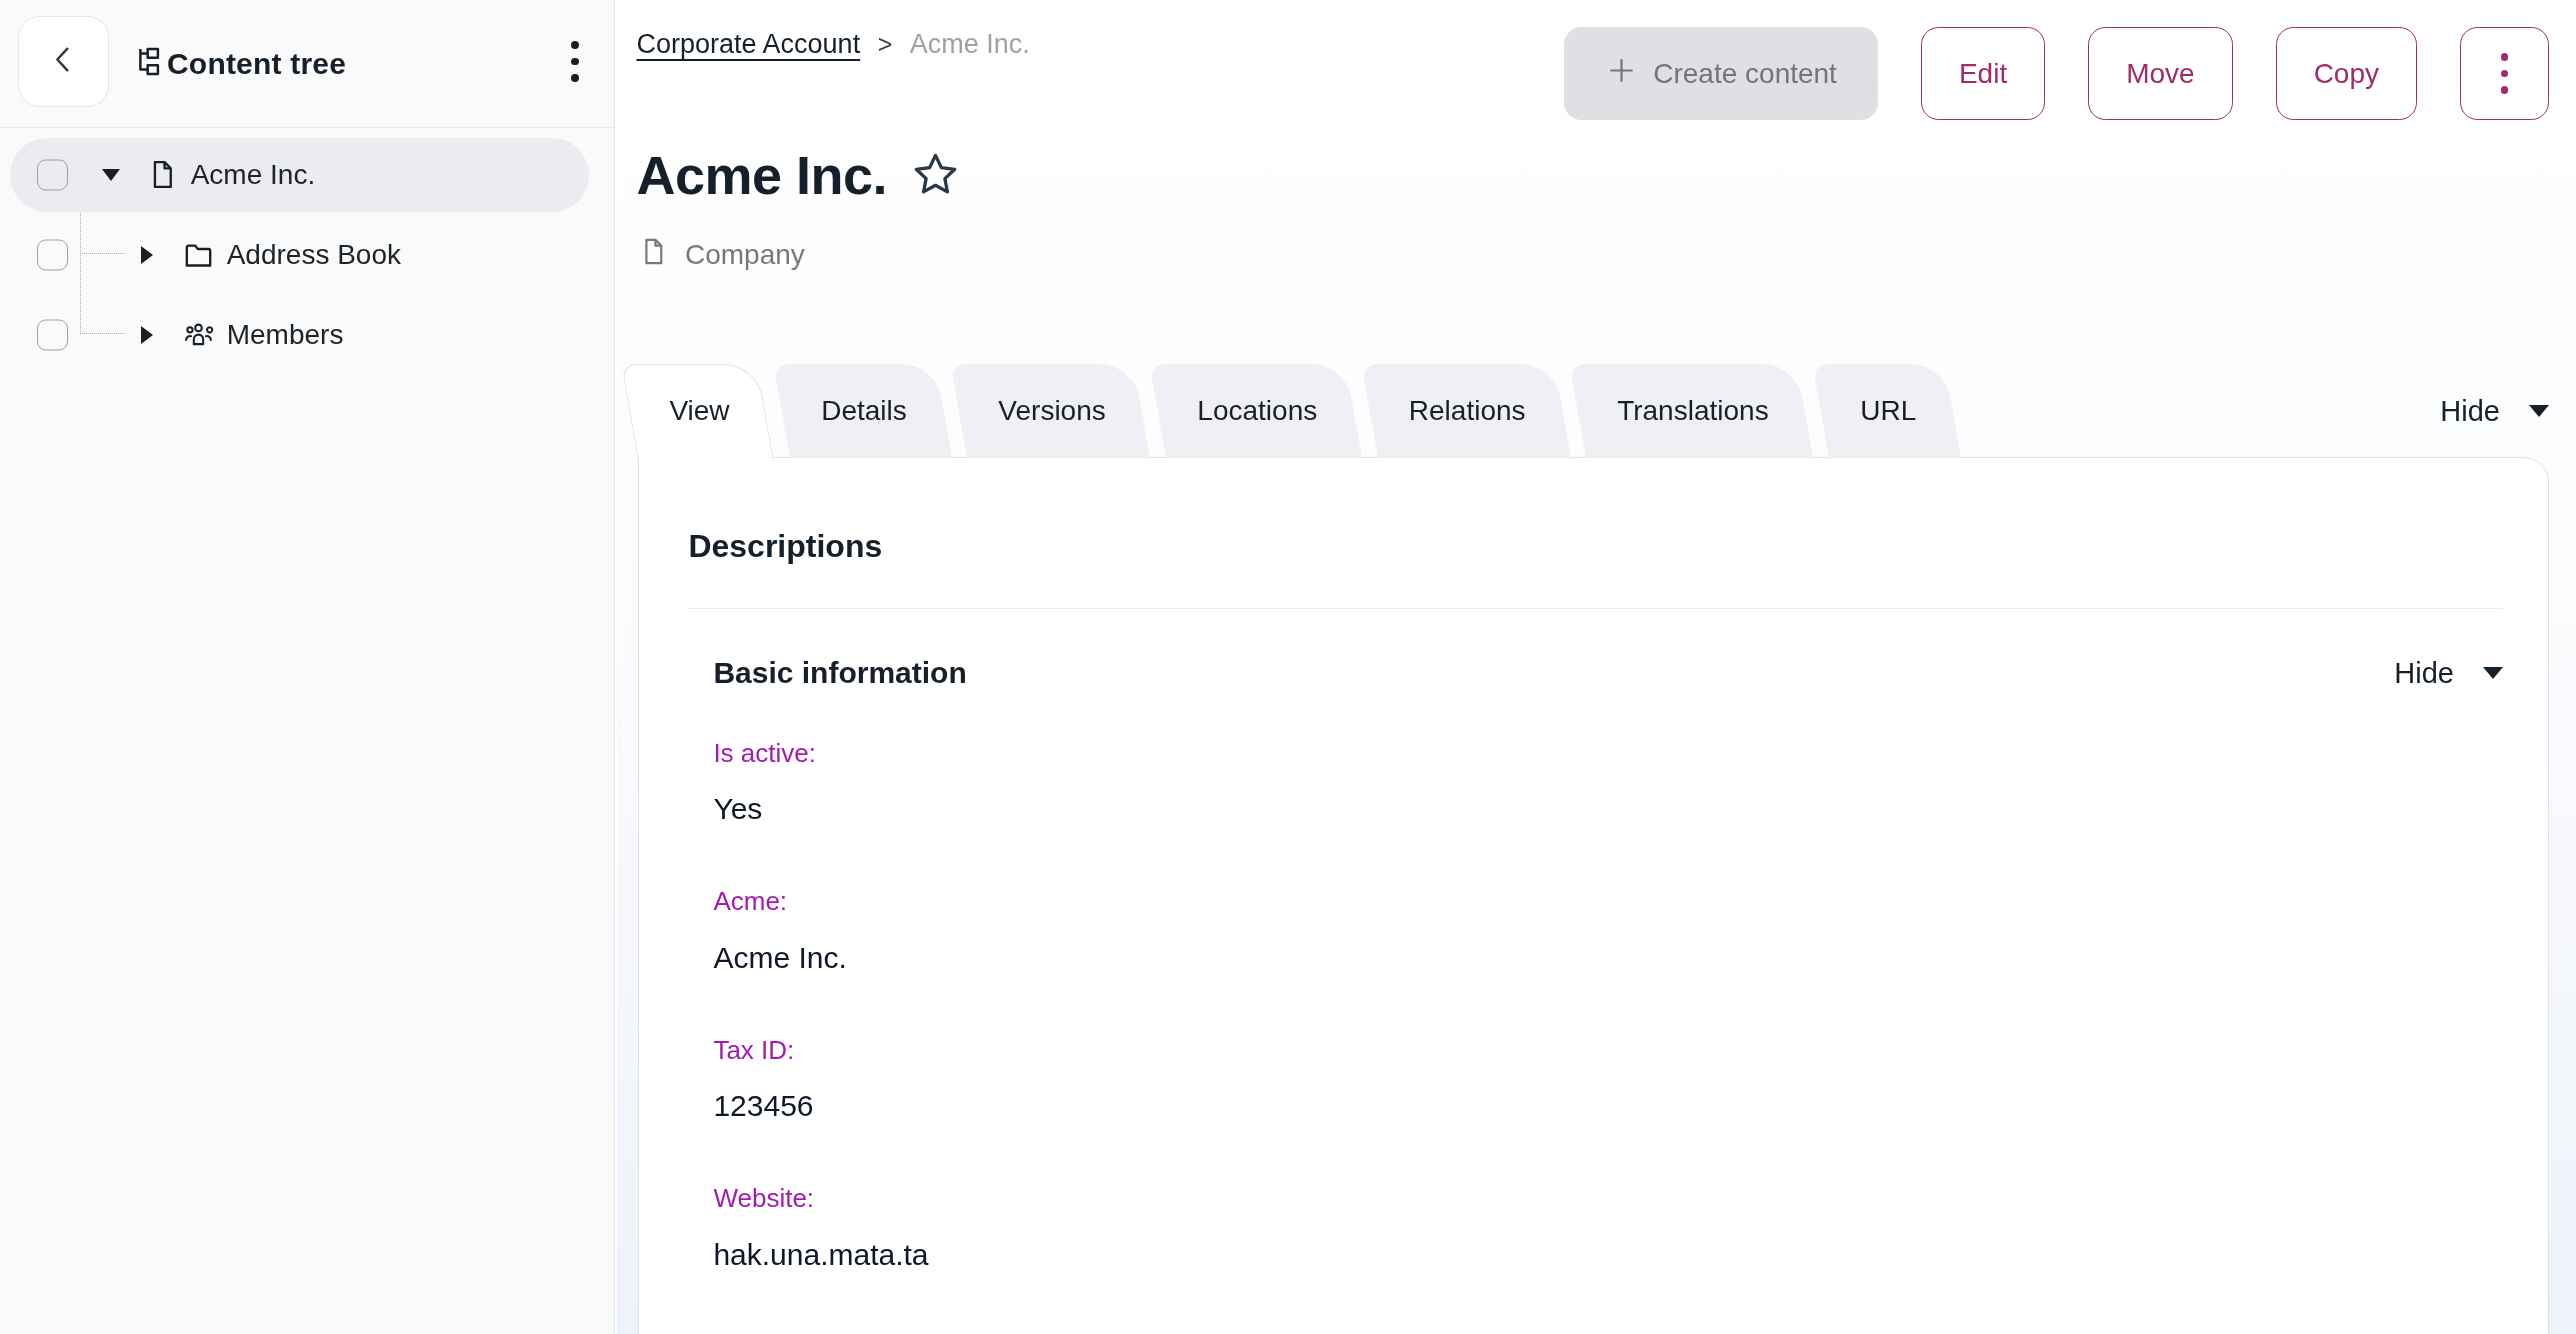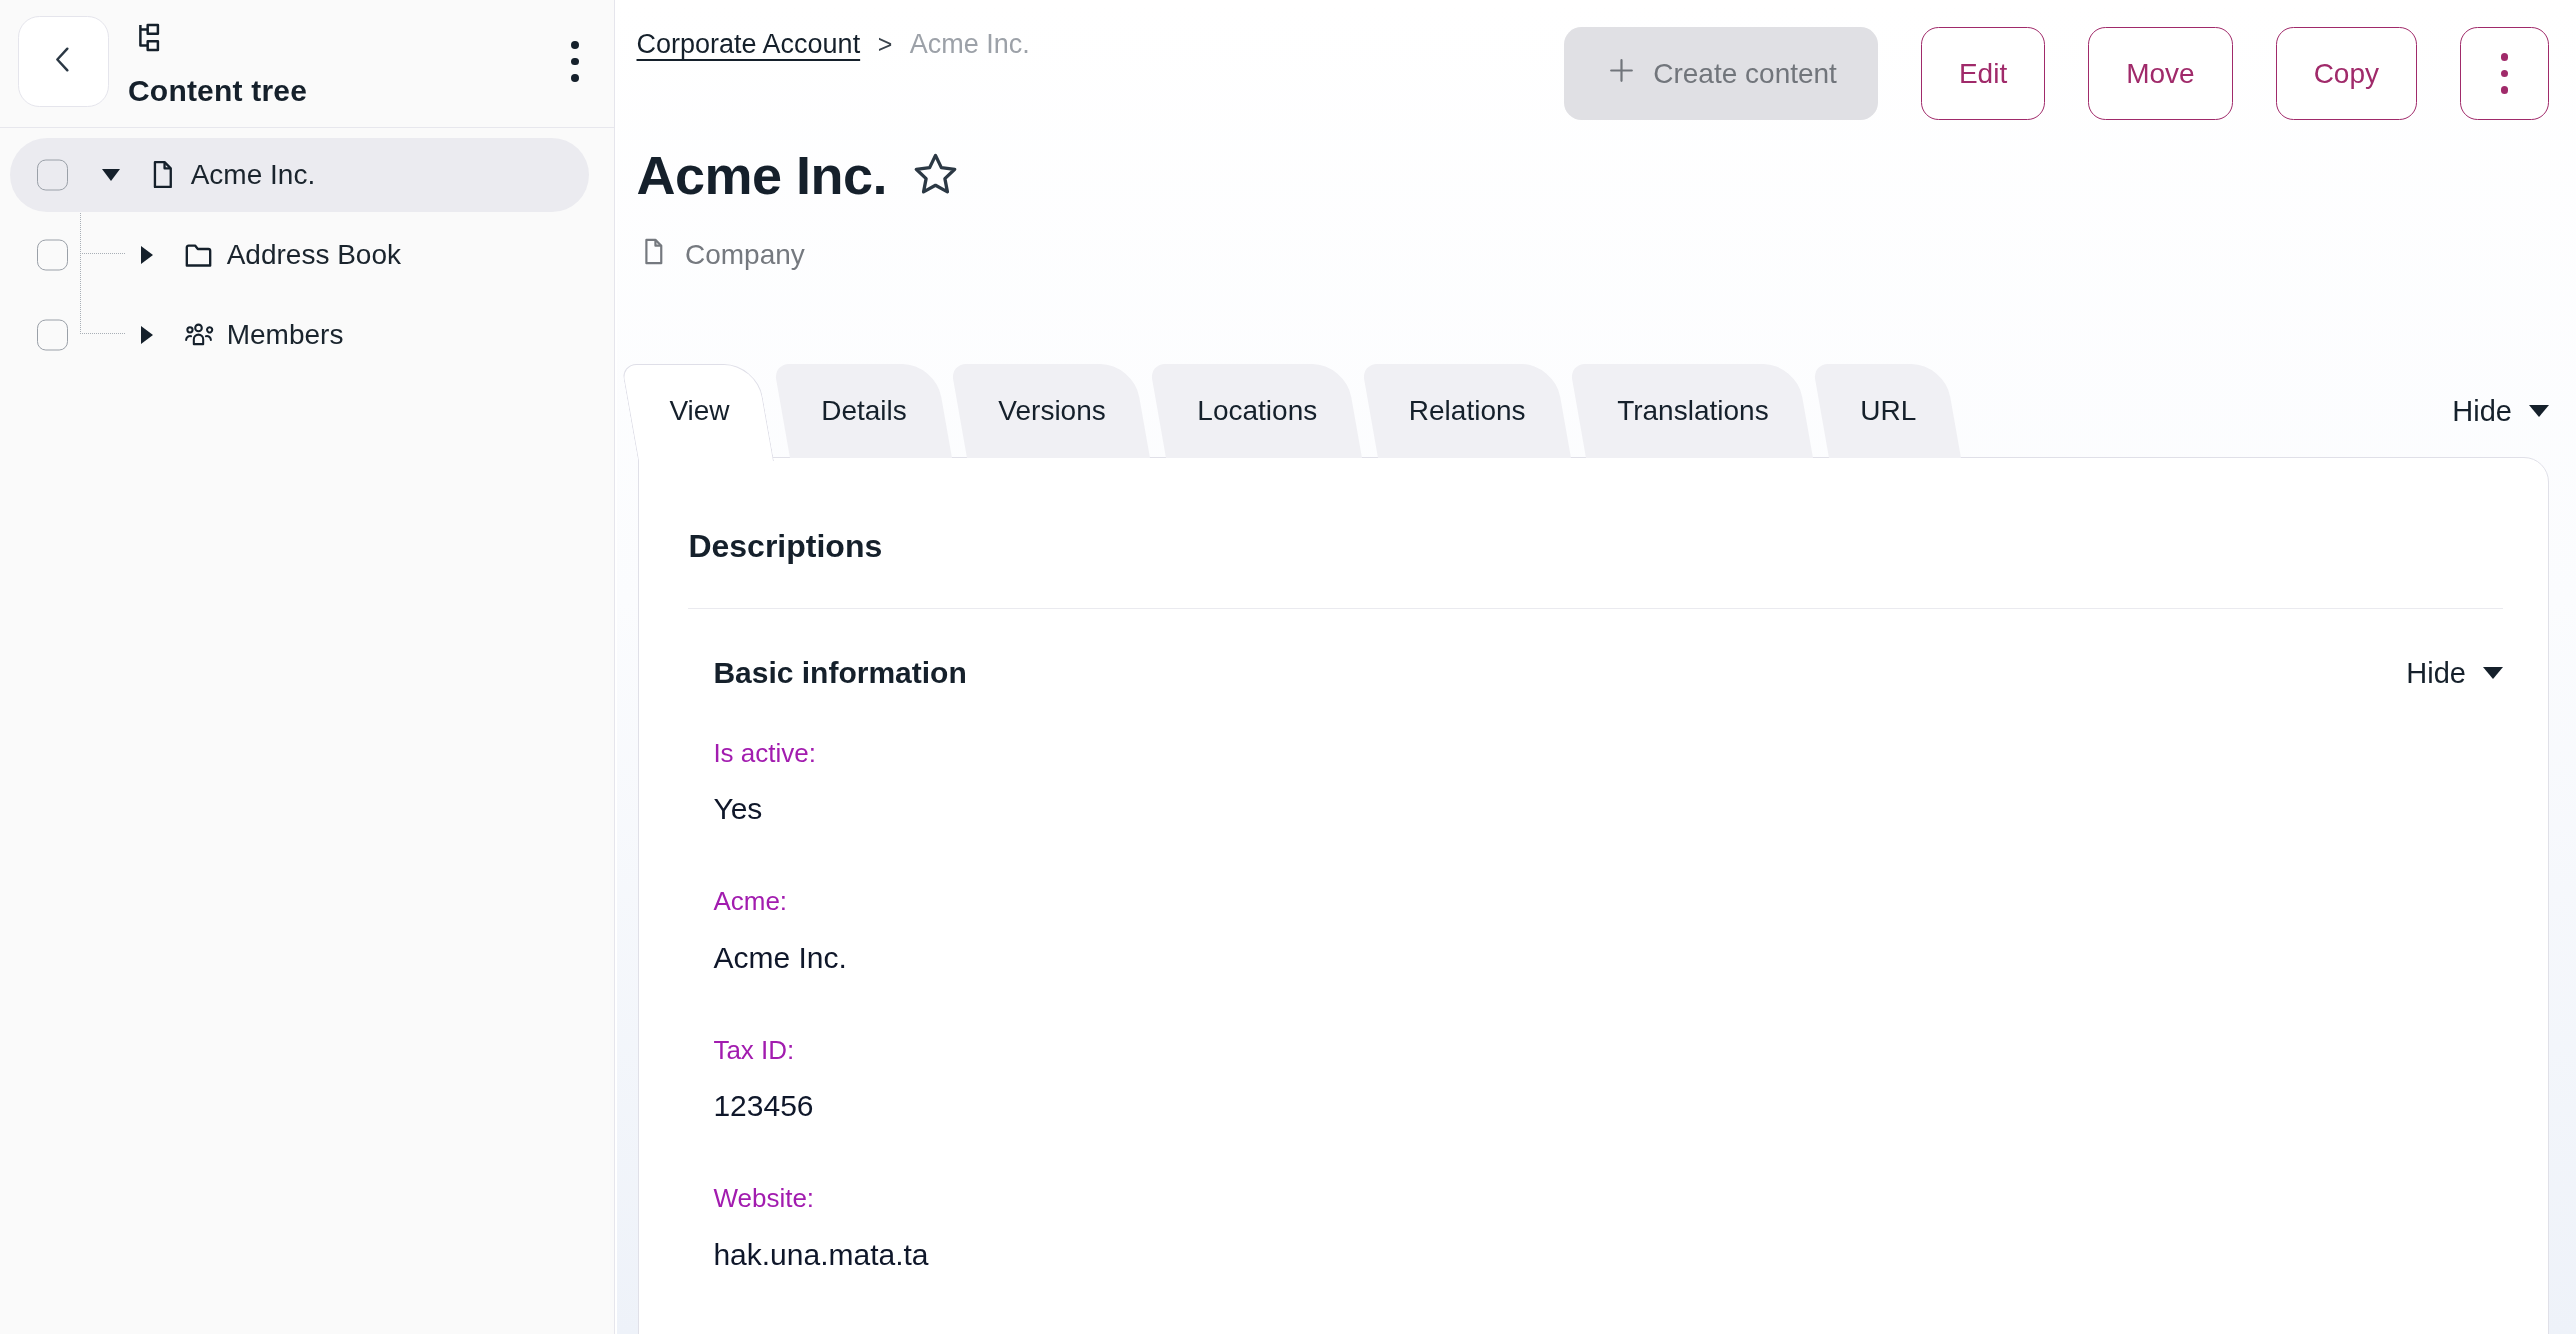--- a/index.html
+++ b/index.html
@@ -19,21 +19,21 @@
   .sidebar-header {
     position: relative; height: 128px; border-bottom: 1.9px solid #e7e7ed;
     display: flex; align-items: center;
   }
   .back-btn {
     position: absolute; left: 17.5px; top: 15.6px; width: 91px; height: 91px;
     background: #fff; border: 1.9px solid #e5e5ec; border-radius: 21.4px;
     display: flex; align-items: center; justify-content: center; cursor: pointer;
   }
   .back-btn svg { width: 37px; height: 37px; }
-  .sidebar-title-wrap { display: flex; align-items: flex-start; gap: 15px; margin-left: 128px; flex-direction: column; }
+  .sidebar-title-wrap { display: flex; align-items: center; gap: 4px; margin-left: 128px; }
   .sidebar-title-wrap svg { width: 35px; height: 35px; }
   .sidebar-title { font-size: 30px; font-weight: bold; letter-spacing: 0.2px; }
   .kebab {
     display: flex; flex-direction: column; align-items: center; gap: 8.8px;
     background: none; border: none; cursor: pointer;
   }
   .kebab i { width: 7.8px; height: 7.8px; border-radius: 50%; background: #15202b; }
   .sidebar-kebab { position: absolute; right: 35px; top: 41px; }
 
   
@@ -109,21 +109,21 @@
   .tab::before {
     content: ""; position: absolute; inset: 0; z-index: -1;
     background: #f0f0f4; border-radius: 15.6px 33px 0 0;
     transform: skewX(10deg); transform-origin: 50% 100%;
   }
   .tab.active { font-weight: normal; }
   .tab.active::before {
     background: #fff; border: 1.9px solid #dfdfe8; border-bottom: none; bottom: -2.9px;
   }
   .hide-toggle {
-    margin-left: auto; align-self: center; display: flex; align-items: center; gap: 17px;
+    margin-left: auto; align-self: center; display: flex; align-items: center; gap: 29px;
     font-size: 29px; color: #15202b; background: none; border: none; cursor: pointer; font-family: inherit;
   }
   .caret-small { width: 0; height: 0; border-left: 10.7px solid transparent; border-right: 10.7px solid transparent; border-top: 12.6px solid #15202b; }
 
   
   .card {
     position: absolute; left: 21.4px; right: 27px; top: 457px; bottom: -19.5px;
     background: #fff; border: 1.9px solid #e0e0e8; border-radius: 0 25px 0 0;
     padding: 0 45px 0 49px; z-index: 1;
   }

